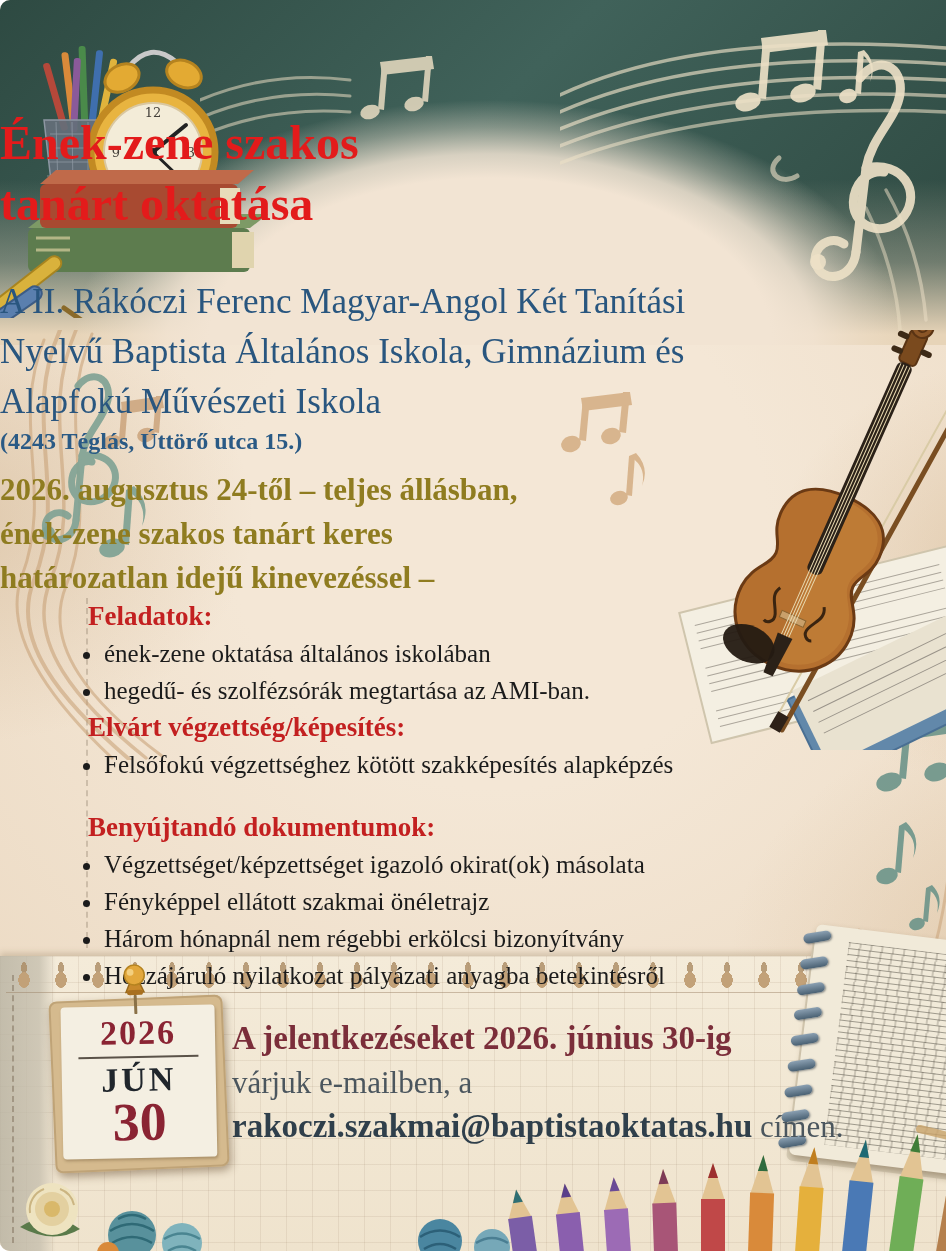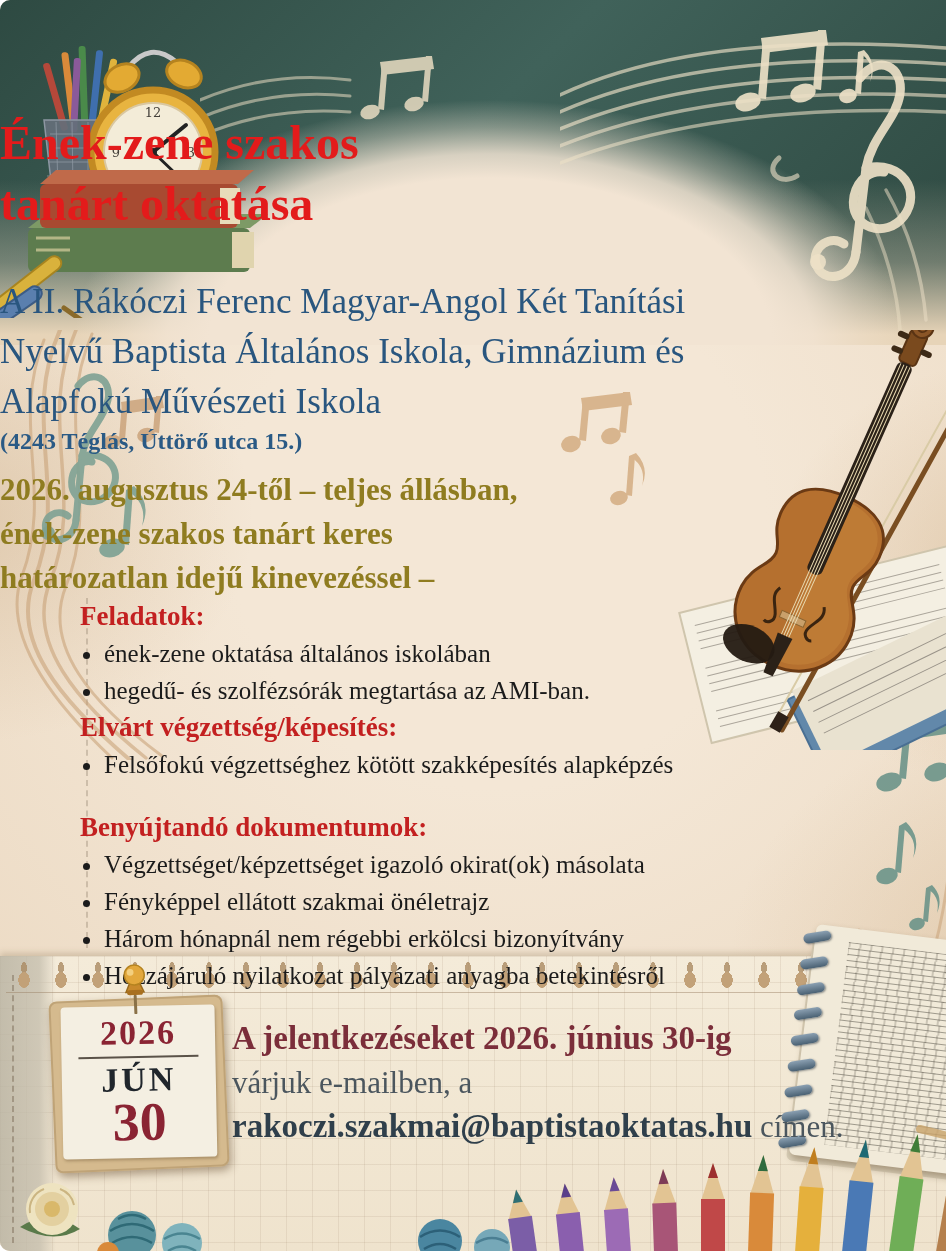--- a/index.html
+++ b/index.html
@@ -22,21 +22,21 @@
       linear-gradient(to bottom, rgba(240,226,208,0) 52%, rgba(233,216,192,.35) 76%, #e7d4b8 97%),
       linear-gradient(135deg,#2e4a42 0%, #40625a 45%, #2c463e 100%);
   }
   
   .tline{position:absolute;left:0;right:0;white-space:nowrap;}
   .title{top:112px;font-size:48px;line-height:1.28;font-weight:bold;color:#e31b1b;z-index:6;}
   .school{top:277px;font-size:35px;line-height:1.43;font-weight:normal;color:#29567f;z-index:6;}
   .address{top:428px;font-size:24px;font-weight:bold;color:#2a5a85;z-index:6;}
   .position{top:468px;font-size:31px;line-height:1.42;font-weight:bold;color:#8f7c20;z-index:6;}
   .sections{position:absolute;left:64px;top:598px;width:672px;z-index:6;}
-  .sec-heading{font-size:27px;line-height:37px;font-weight:bold;color:#c32020;margin-left:16px;}
+  .sec-heading{font-size:27px;line-height:37px;font-weight:bold;color:#c32020;margin-left:24px;}
   .sections ul{margin:0;padding:0 0 0 40px;list-style:disc;}
   .sections li{font-size:25px;line-height:37px;color:#1b1b1b;}
   .gap-before{margin-top:26px;}
   
   .notepad{
     position:absolute;left:0;right:0;top:956px;height:295px;z-index:2;
     background:
       linear-gradient(rgba(164,142,118,.16) 1px, transparent 1px),
       linear-gradient(90deg, rgba(164,142,118,.16) 1px, transparent 1px),
       linear-gradient(#f4ebd9,#efe3cd);

